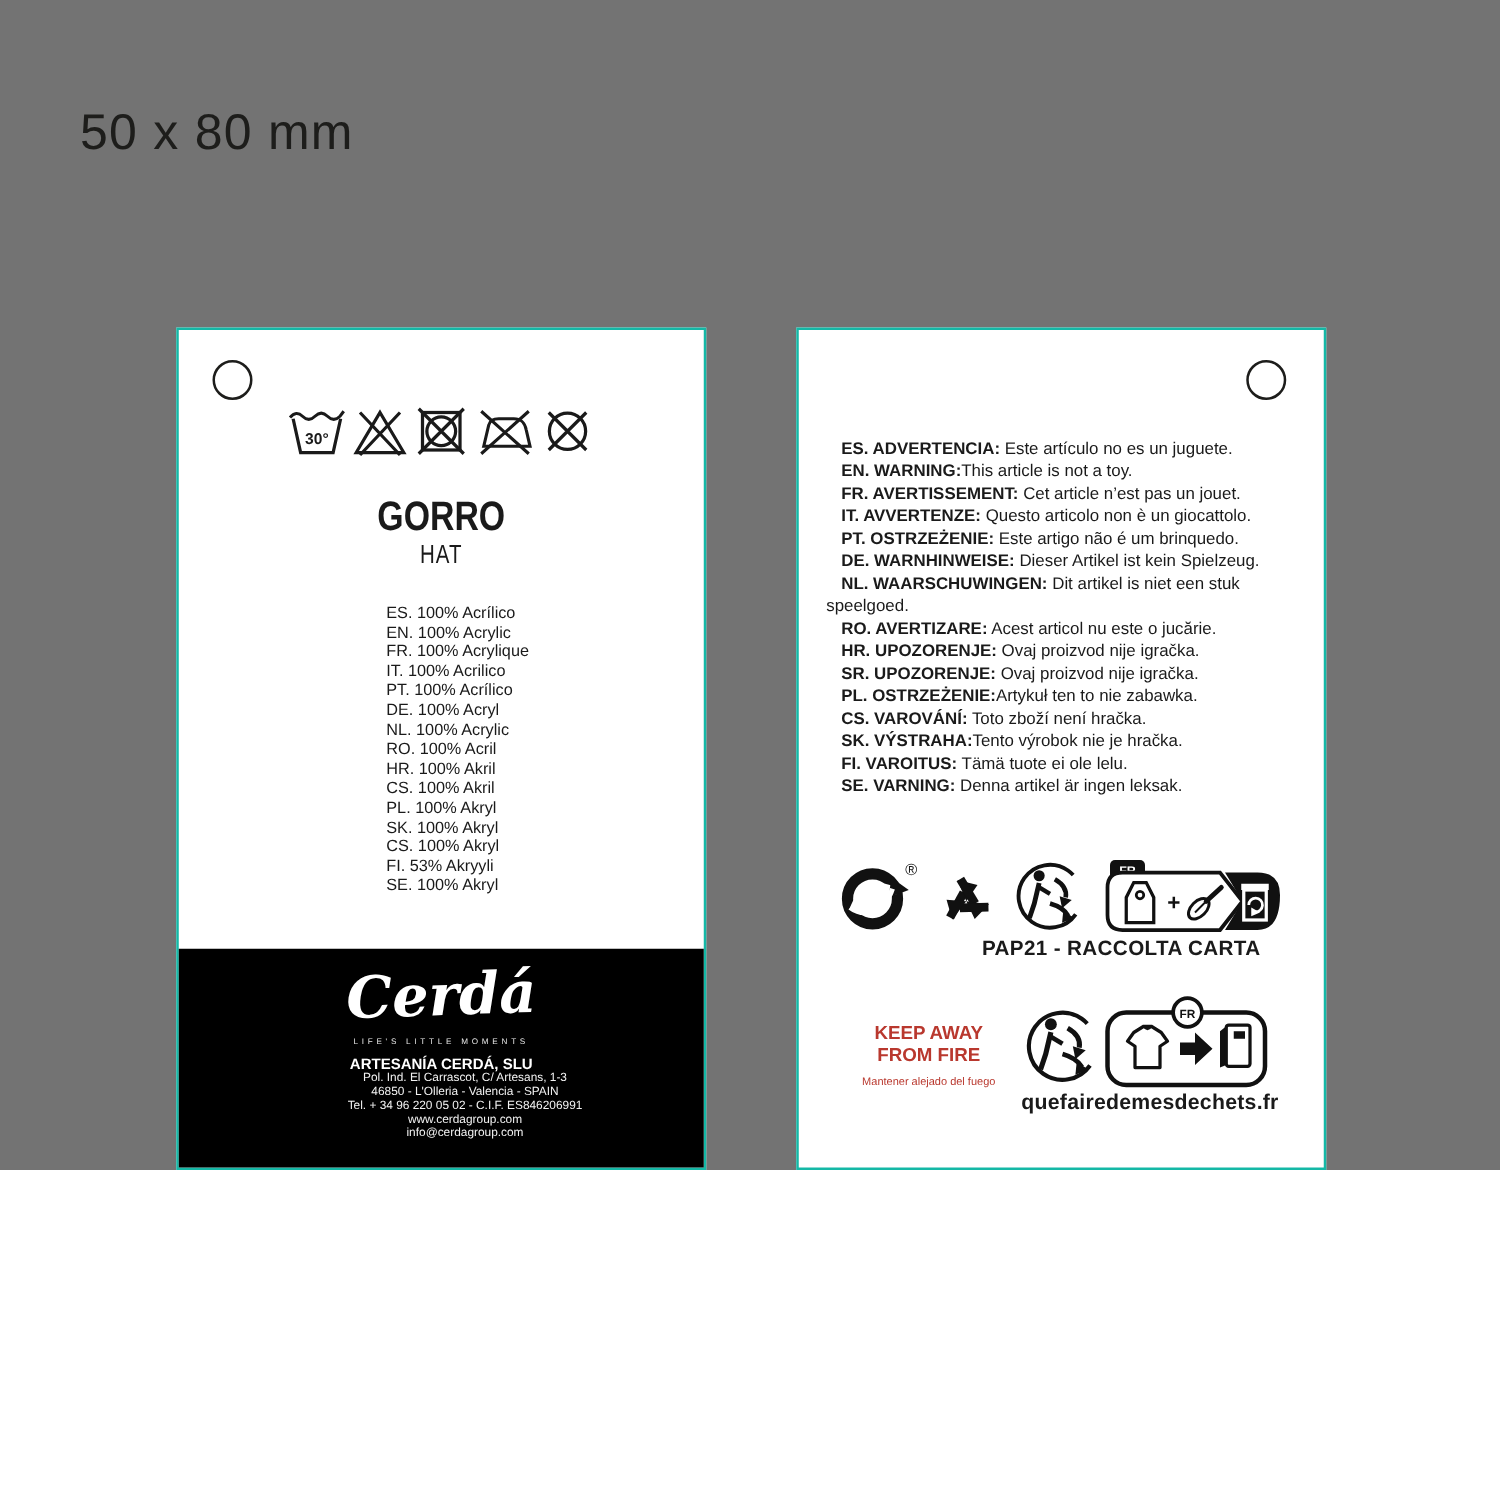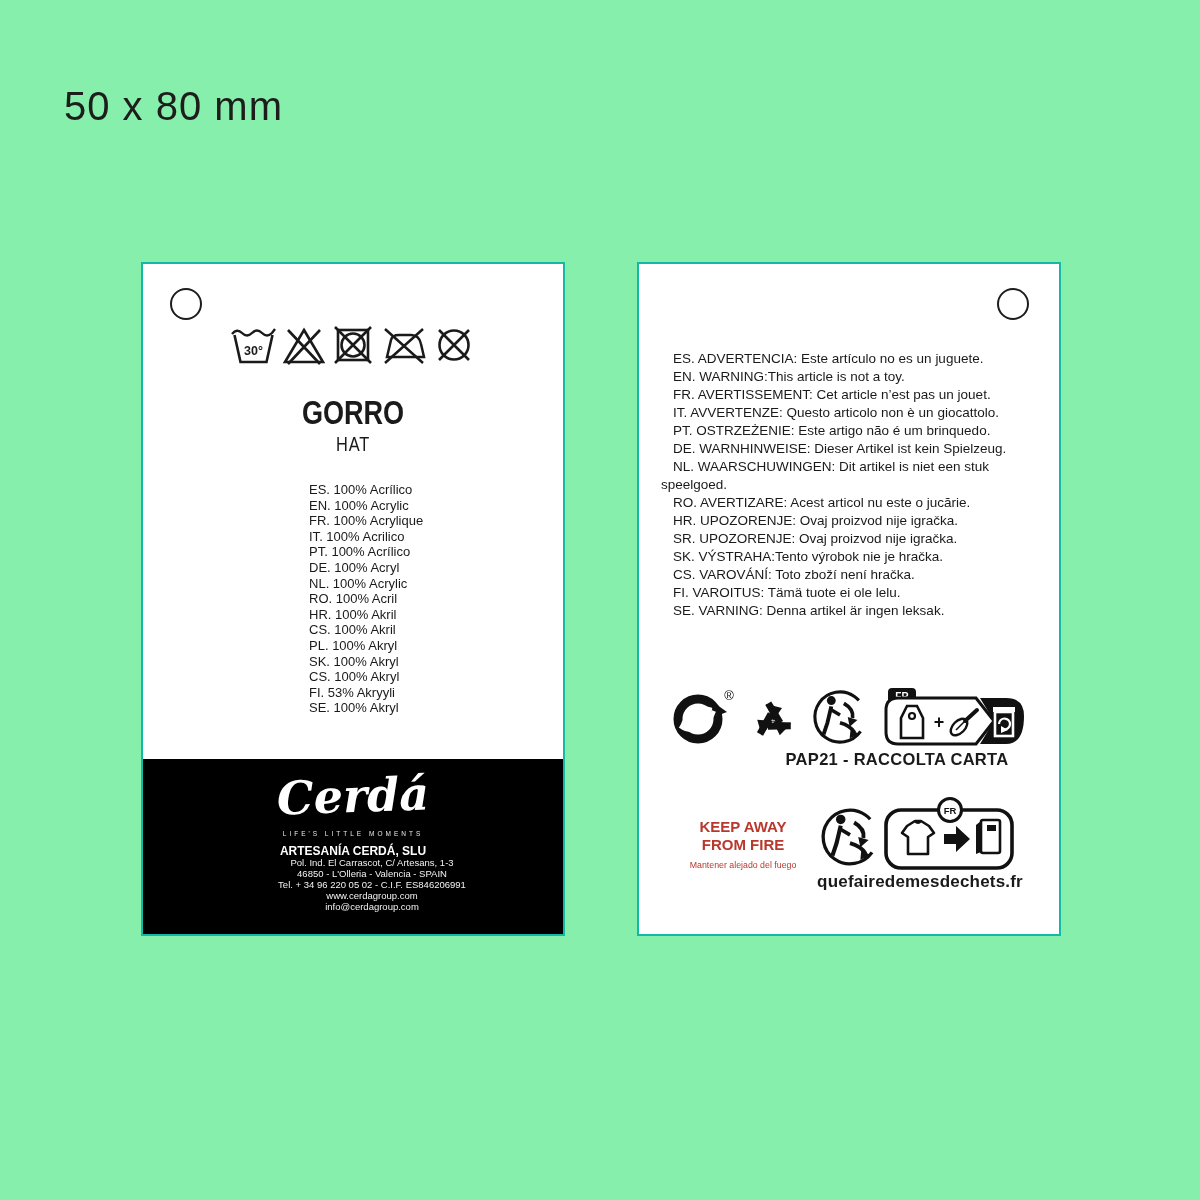--- a/index.html
+++ b/index.html
@@ -1,16 +1,16 @@
 <!DOCTYPE html>
 <html><head>
 <meta charset="utf-8">
 <style>
   html,body{margin:0;padding:0;background:#fff;}
-  #canvas{position:relative;width:1200px;height:1200px;background:#86efac;overflow:hidden;
+  #canvas{position:relative;width:1200px;height:936px;background:#737373;overflow:hidden;
           font-family:"Liberation Sans",sans-serif;color:#1a1a1a;}
   .abs{position:absolute;}
   #size-label{left:64px;top:84px;font-size:40px;letter-spacing:1px;color:#1d1d1b;}
 
   .tag{position:absolute;top:262px;width:424px;height:674px;background:#fff;
        border:2px solid #14b8a6;box-sizing:border-box;}
   #front-tag{left:141px;}
   #back-tag{left:637px;}
   .hole{position:absolute;width:28px;height:28px;border:2.5px solid #1d1d1b;border-radius:50%;background:#fff;}
   #front-hole{left:27px;top:24px;}
@@ -33,21 +33,21 @@
               font-size:46px;line-height:1.1;transform:rotate(-2deg);}
   #brand-tagline{position:absolute;top:71px;left:0;right:0;text-align:center;
               font-size:6.5px;letter-spacing:3px;color:#e8e8e8;}
   #company-name{position:absolute;top:85px;left:0;right:0;text-align:center;
               font-size:12px;font-weight:bold;}
   #company-address{position:absolute;top:99px;left:0;right:0;text-align:center;
               font-size:9.5px;line-height:10.9px;color:#f2f2f2;padding-left:38px;}
 
   
   #warnings{position:absolute;left:22px;top:86px;width:384px;font-size:13.5px;line-height:18px;}
-  #warnings b{font-weight:normal;padding-left:12px;}
+  #warnings b{font-weight:bold;padding-left:12px;}
   #recycling-row{position:absolute;top:422px;left:0;right:0;display:flex;justify-content:center;
                  align-items:center;gap:11px;}
   #recycling-caption{position:absolute;top:486px;left:96px;width:324px;text-align:center;
                  font-size:16.5px;font-weight:bold;letter-spacing:0.3px;}
   #fire-warning{position:absolute;left:48px;top:554px;width:112px;text-align:center;}
   .fire-big{font-size:15px;font-weight:bold;line-height:17.5px;}
   #fire-sub{font-size:8.8px;margin-top:7px;line-height:10px;}
   #triman-bottom{position:absolute;left:180px;top:542px;}
   #fr-clothing{position:absolute;left:243px;top:532px;}
   #waste-url{position:absolute;left:168px;top:608px;width:226px;text-align:center;
@@ -135,22 +135,23 @@
         <div class="warn-line"><b>ES. ADVERTENCIA:</b><span> Este artículo no es un juguete.</span></div>
         <div class="warn-line"><b>EN. WARNING:</b><span>This article is not a toy.</span></div>
         <div class="warn-line"><b>FR. AVERTISSEMENT:</b><span> Cet article n’est pas un jouet.</span></div>
         <div class="warn-line"><b>IT. AVVERTENZE:</b><span> Questo articolo non è un giocattolo.</span></div>
         <div class="warn-line"><b>PT. OSTRZEŻENIE:</b><span> Este artigo não é um brinquedo.</span></div>
         <div class="warn-line"><b>DE. WARNHINWEISE:</b><span> Dieser Artikel ist kein Spielzeug.</span></div>
         <div class="warn-line"><b>NL. WAARSCHUWINGEN:</b><span> Dit artikel is niet een stuk speelgoed.</span></div>
         <div class="warn-line"><b>RO. AVERTIZARE:</b><span> Acest articol nu este o jucărie.</span></div>
         <div class="warn-line"><b>HR. UPOZORENJE:</b><span> Ovaj proizvod nije igračka.</span></div>
         <div class="warn-line"><b>SR. UPOZORENJE:</b><span> Ovaj proizvod nije igračka.</span></div>
+        <div class="warn-line"><b>PL. OSTRZEŻENIE:</b><span>Artykuł ten to nie zabawka.</span></div>
+        <div class="warn-line"><b>CS. VAROVÁNÍ:</b><span> Toto zboží není hračka.</span></div>
         <div class="warn-line"><b>SK. VÝSTRAHA:</b><span>Tento výrobok nie je hračka.</span></div>
-        <div class="warn-line"><b>CS. VAROVÁNÍ:</b><span> Toto zboží není hračka.</span></div>
         <div class="warn-line"><b>FI. VAROITUS:</b><span> Tämä tuote ei ole lelu.</span></div>
         <div class="warn-line"><b>SE. VARNING:</b><span> Denna artikel är ingen leksak.</span></div>
       </div>
 
     <div id="recycling-row">
 
       <svg width="64" height="58" viewBox="0 0 64 58">
         <circle cx="27" cy="31" r="20" fill="none" stroke="#111" stroke-width="9"></circle>
         <path d="M11 40 C17 22 33 16 47 26" fill="none" stroke="#fff" stroke-width="5"></path>
         <path d="M42 14 L56 24 L40 30 Z" fill="#111"></path>

